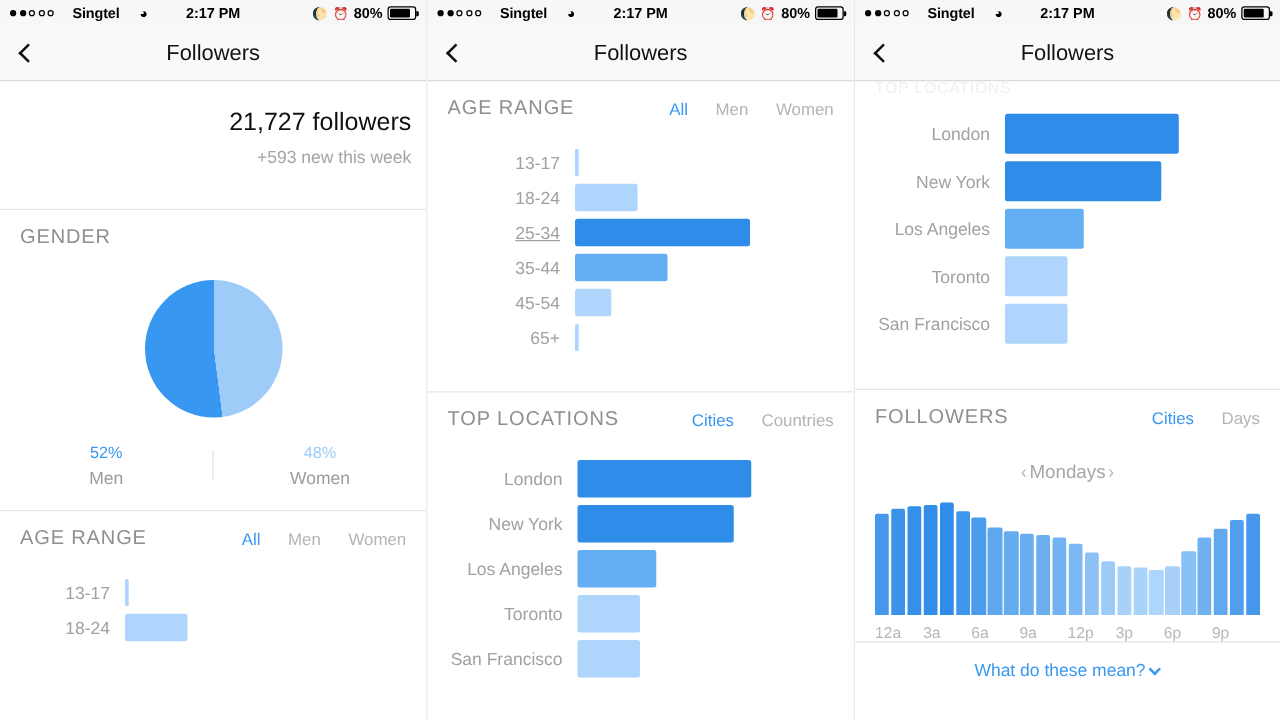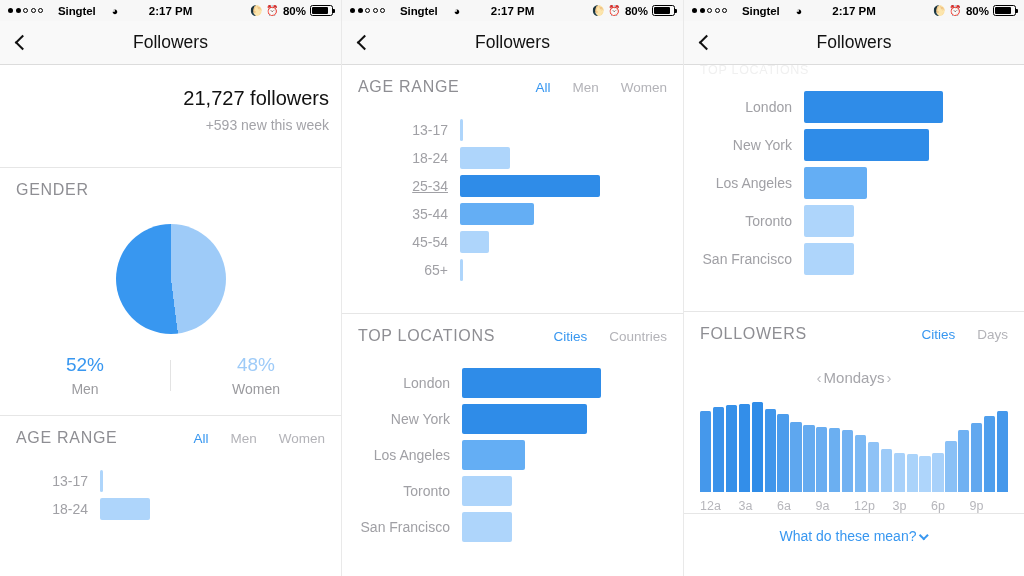--- a/index.html
+++ b/index.html
@@ -121,21 +121,21 @@
   .pie-wrap { display: flex; justify-content: center; padding: 12px 0 4px; }
   .pie {
     width: 110px; height: 110px; border-radius: 50%;
     position: relative; overflow: hidden;
   }
   .gender-stats {
     display: flex; align-items: stretch;
     padding: 16px 0 18px;
   }
   .gstat { flex: 1; text-align: center; }
-  .gstat .pct { font-size: 19px; margin-bottom: 5px; }
+  .gstat .pct { font-size: 13px; margin-bottom: 5px; }
   .gstat .lbl { font-size: 14px; color: #9b9b9f; }
   .gsep { width: 1px; background: #e3e3e3; margin: 6px 0; }
 
   
   .hbars { padding: 10px 16px 14px 8px; }
   .hrow {
     display: flex; align-items: center;
     margin-bottom: 6px;
   }
   .hrow:last-child { margin-bottom: 0; }

